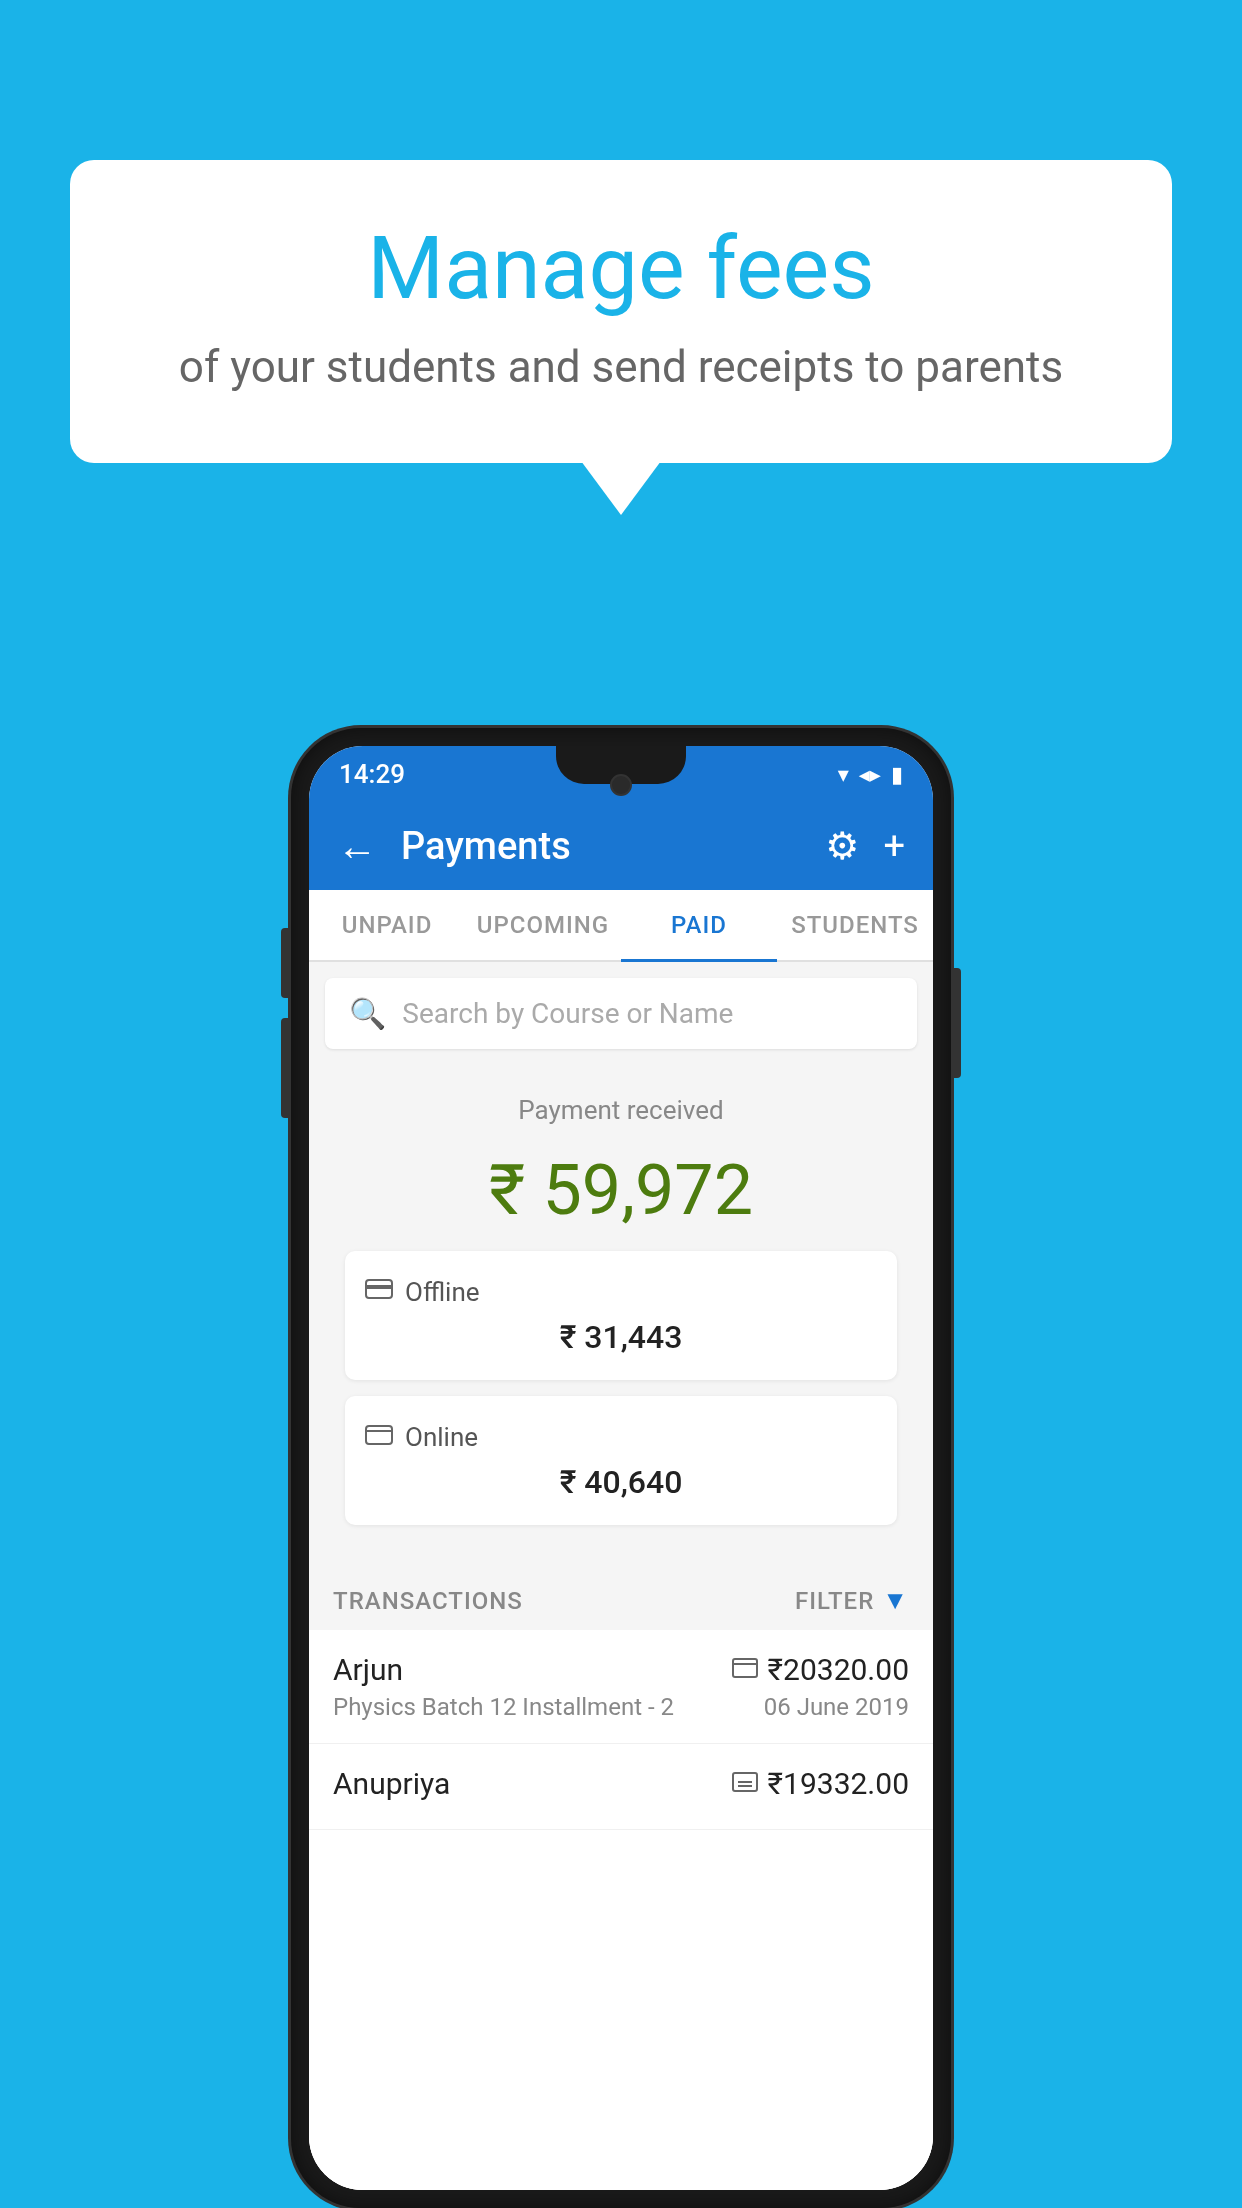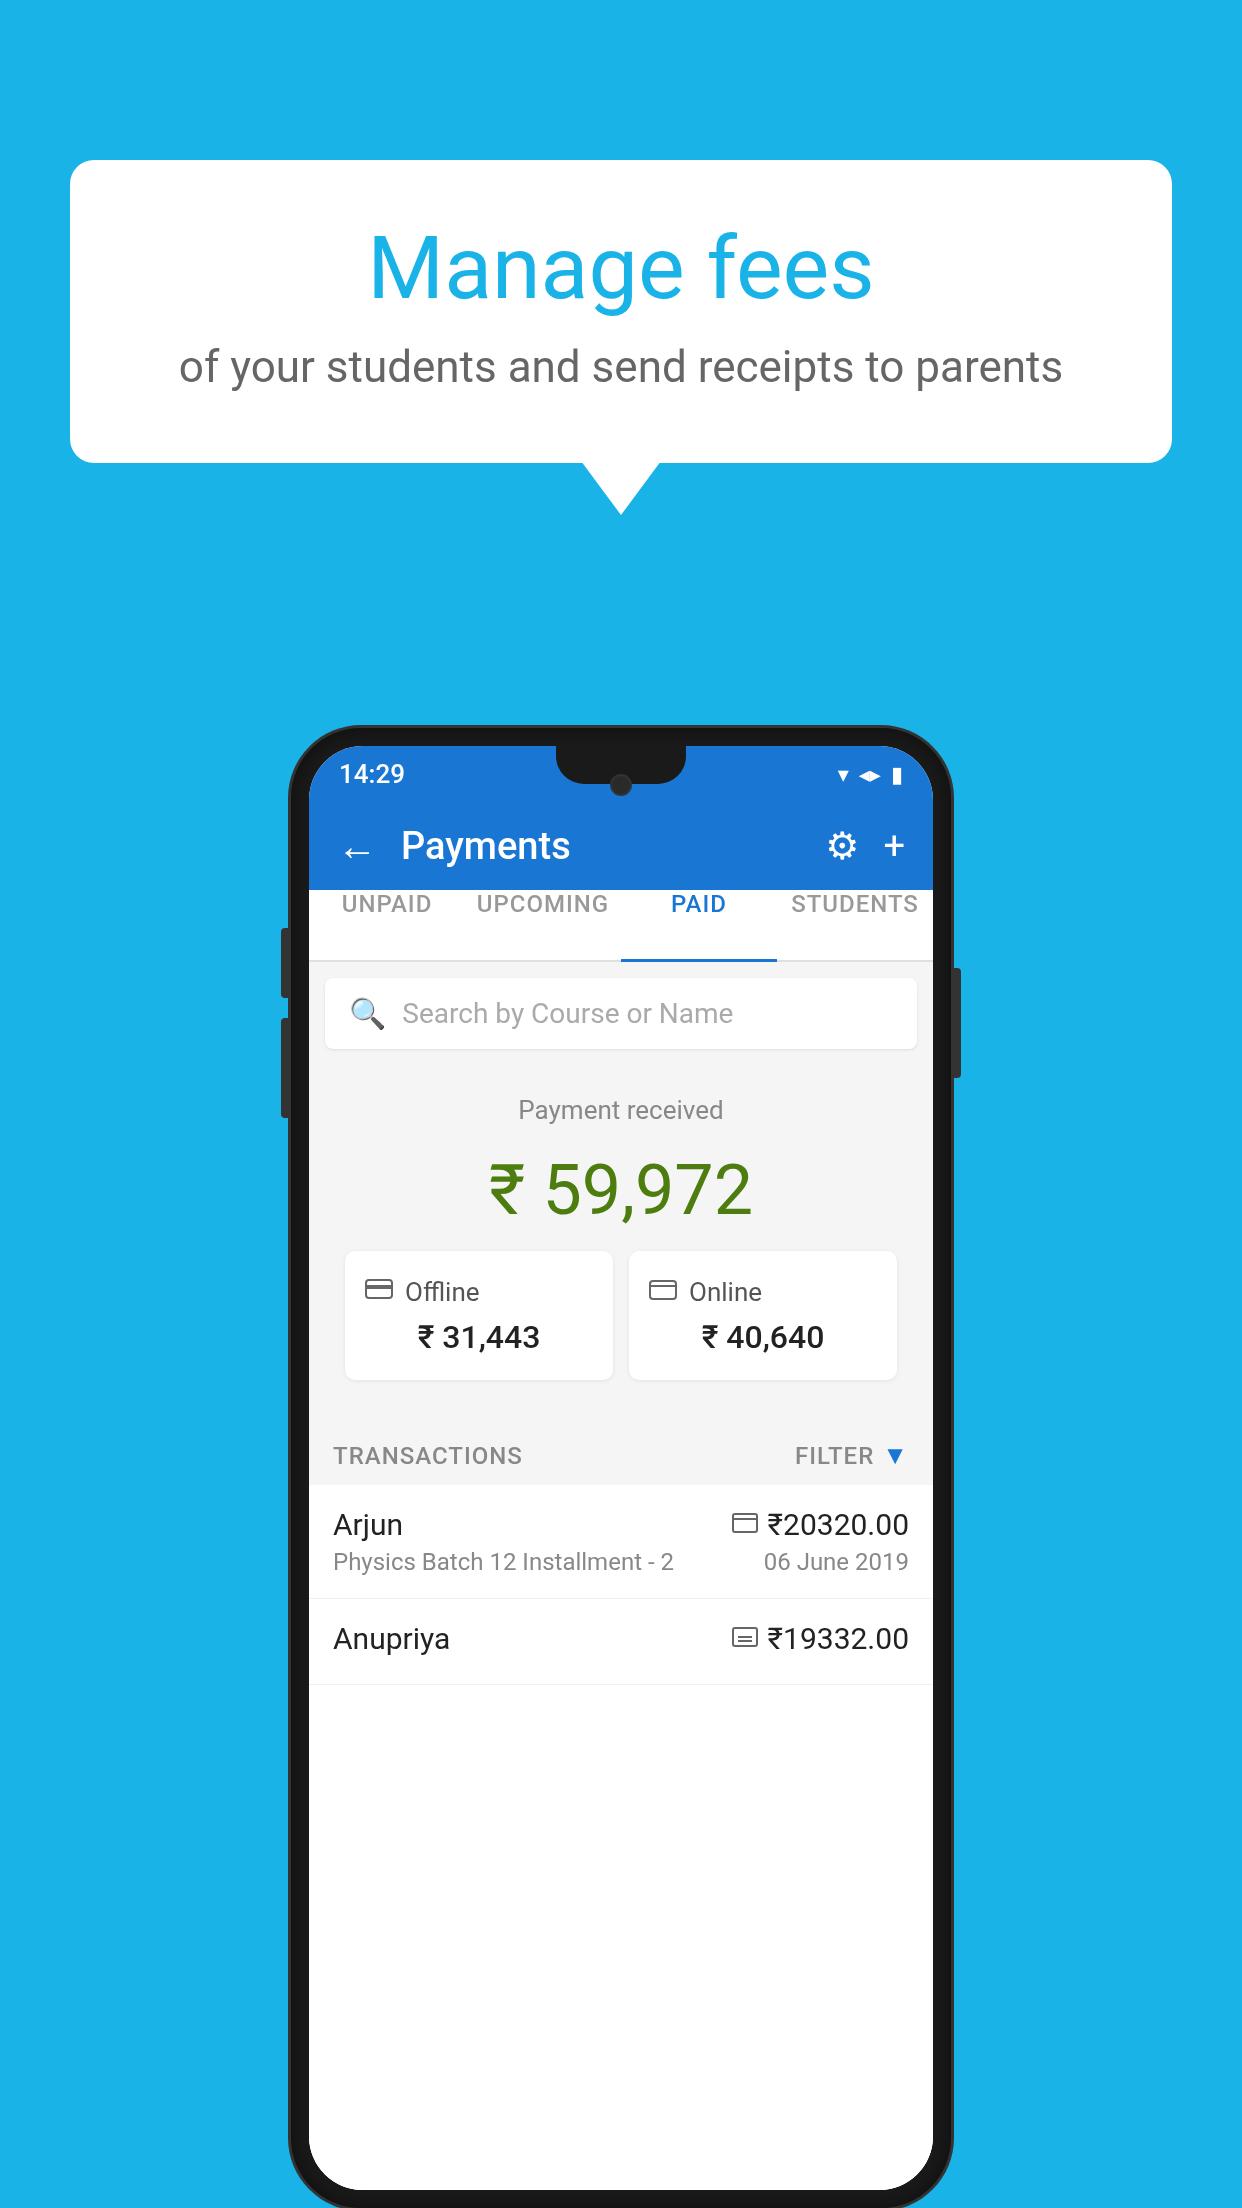--- a/index.html
+++ b/index.html
@@ -192,20 +192,21 @@
     .tabs-bar {
       background: white;
       display: flex;
       height: 72px;
       border-bottom: 2px solid #e0e0e0;
       flex-shrink: 0;
     }
     .tab {
       flex: 1;
       display: flex;
+      align-items: center;
       justify-content: center;
       font-size: 24px;
       font-weight: 500;
       color: #999;
       letter-spacing: 1px;
       cursor: pointer;
       position: relative;
     }
     .tab.active {
       color: #1976d2;
@@ -265,20 +266,21 @@
       font-size: 70px;
       font-weight: 400;
       margin-bottom: 20px;
     }
 
     
     .cards-row {
       display: flex;
       gap: 16px;
       padding: 0 16px 20px;
+      flex-direction: column;
     }
     .payment-card {
       flex: 1;
       background: white;
       border-radius: 10px;
       padding: 24px 20px;
       box-shadow: 0 1px 4px rgba(0,0,0,0.08);
     }
     .card-header {
       display: flex;

